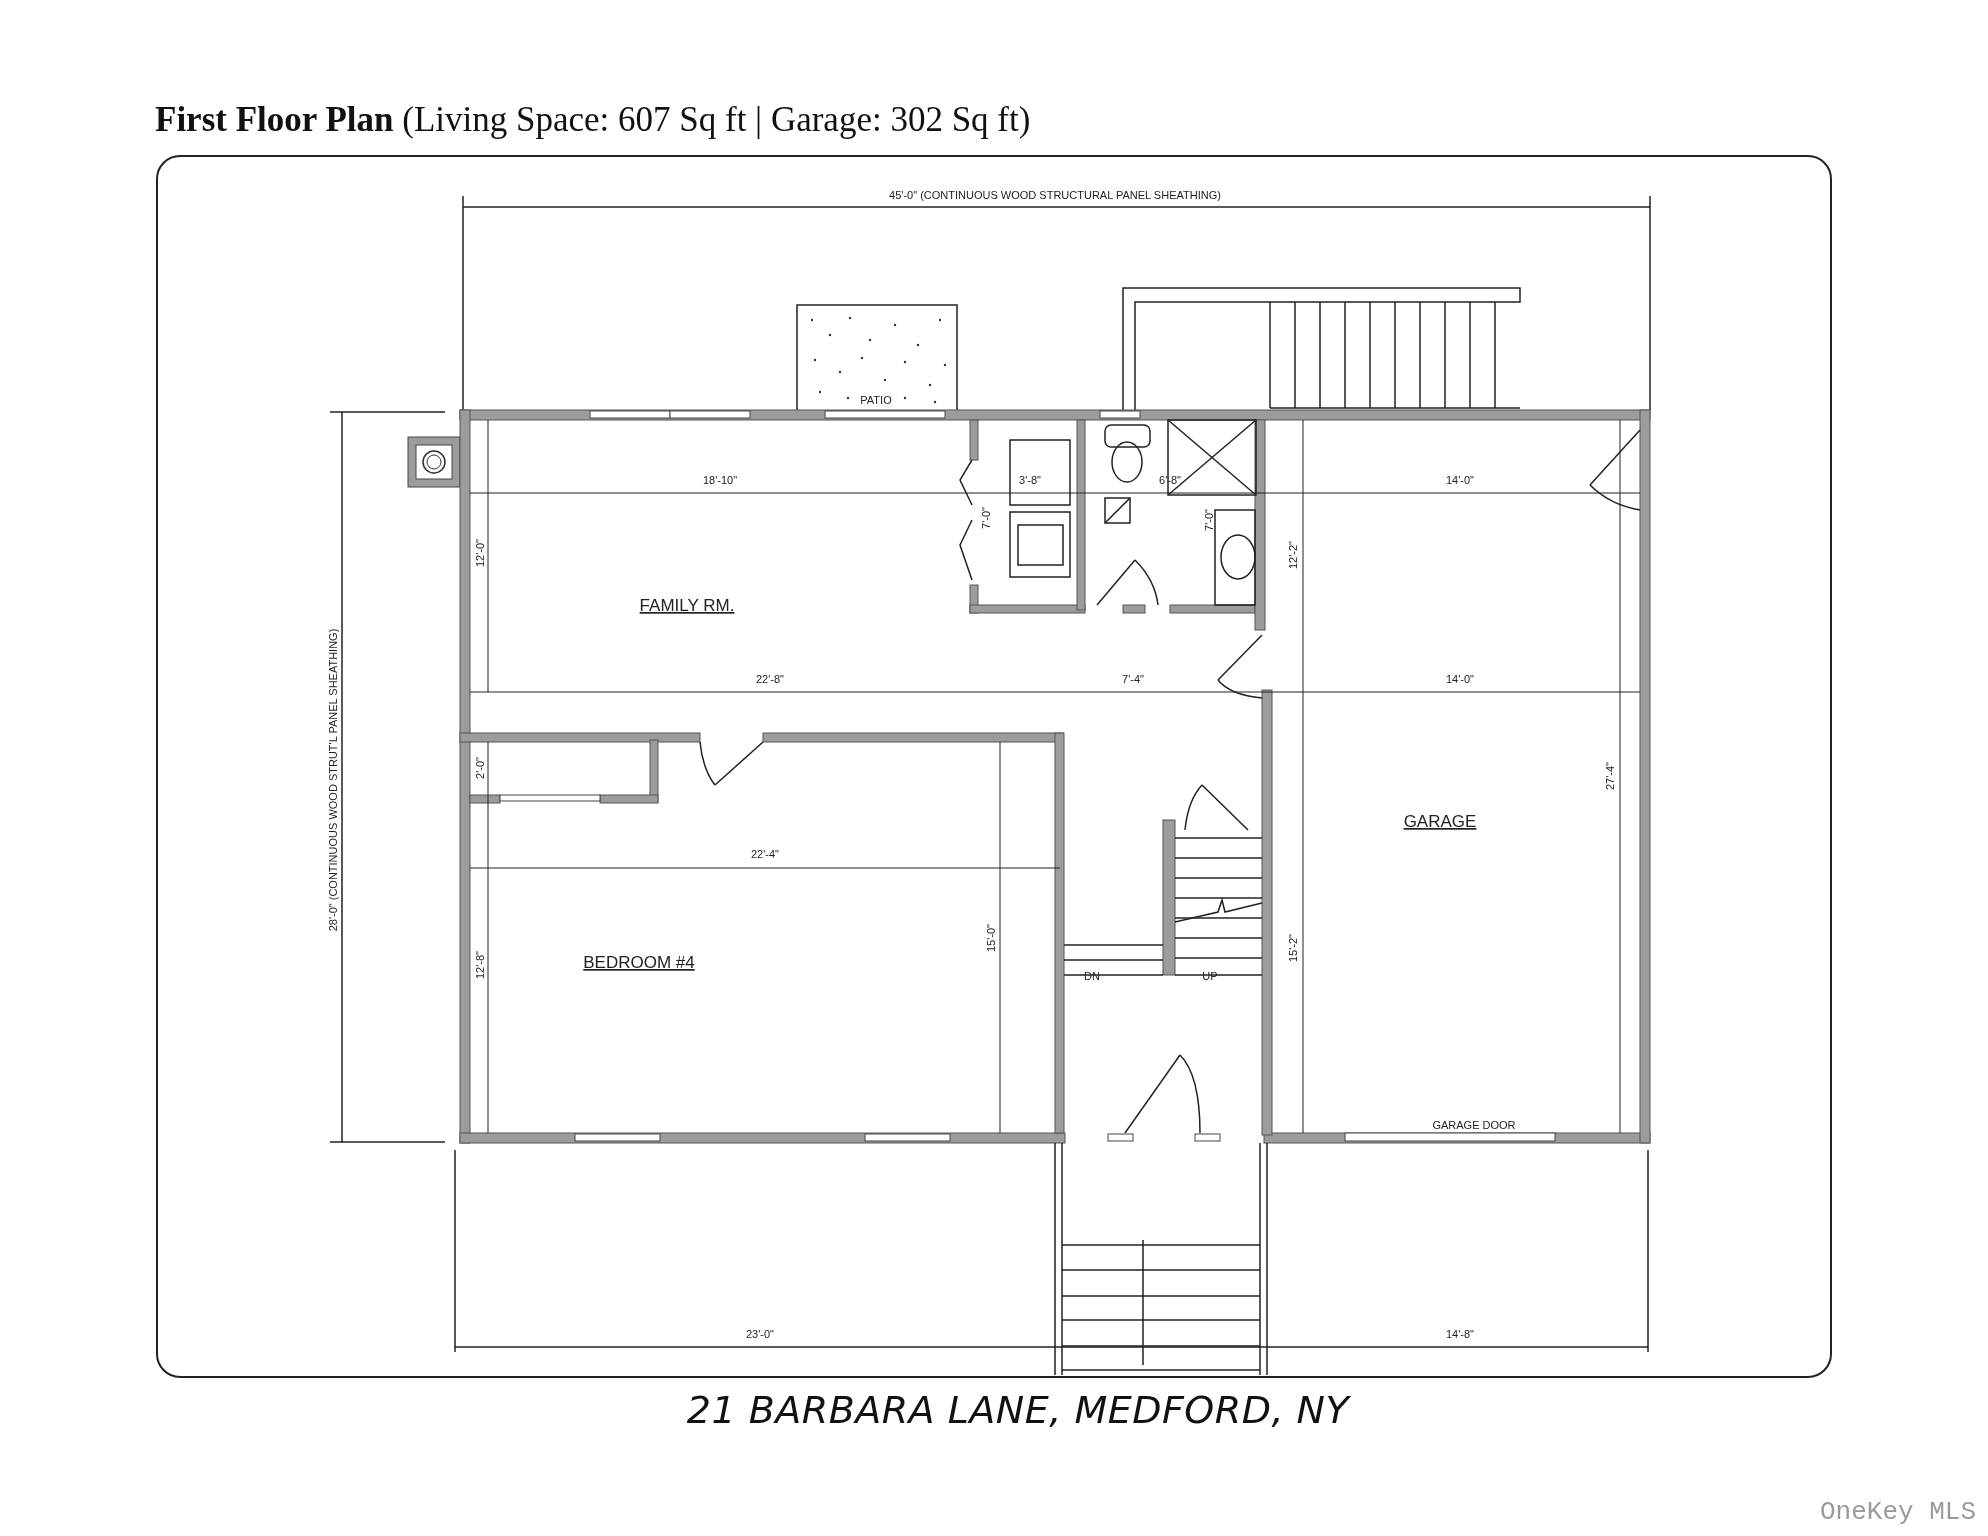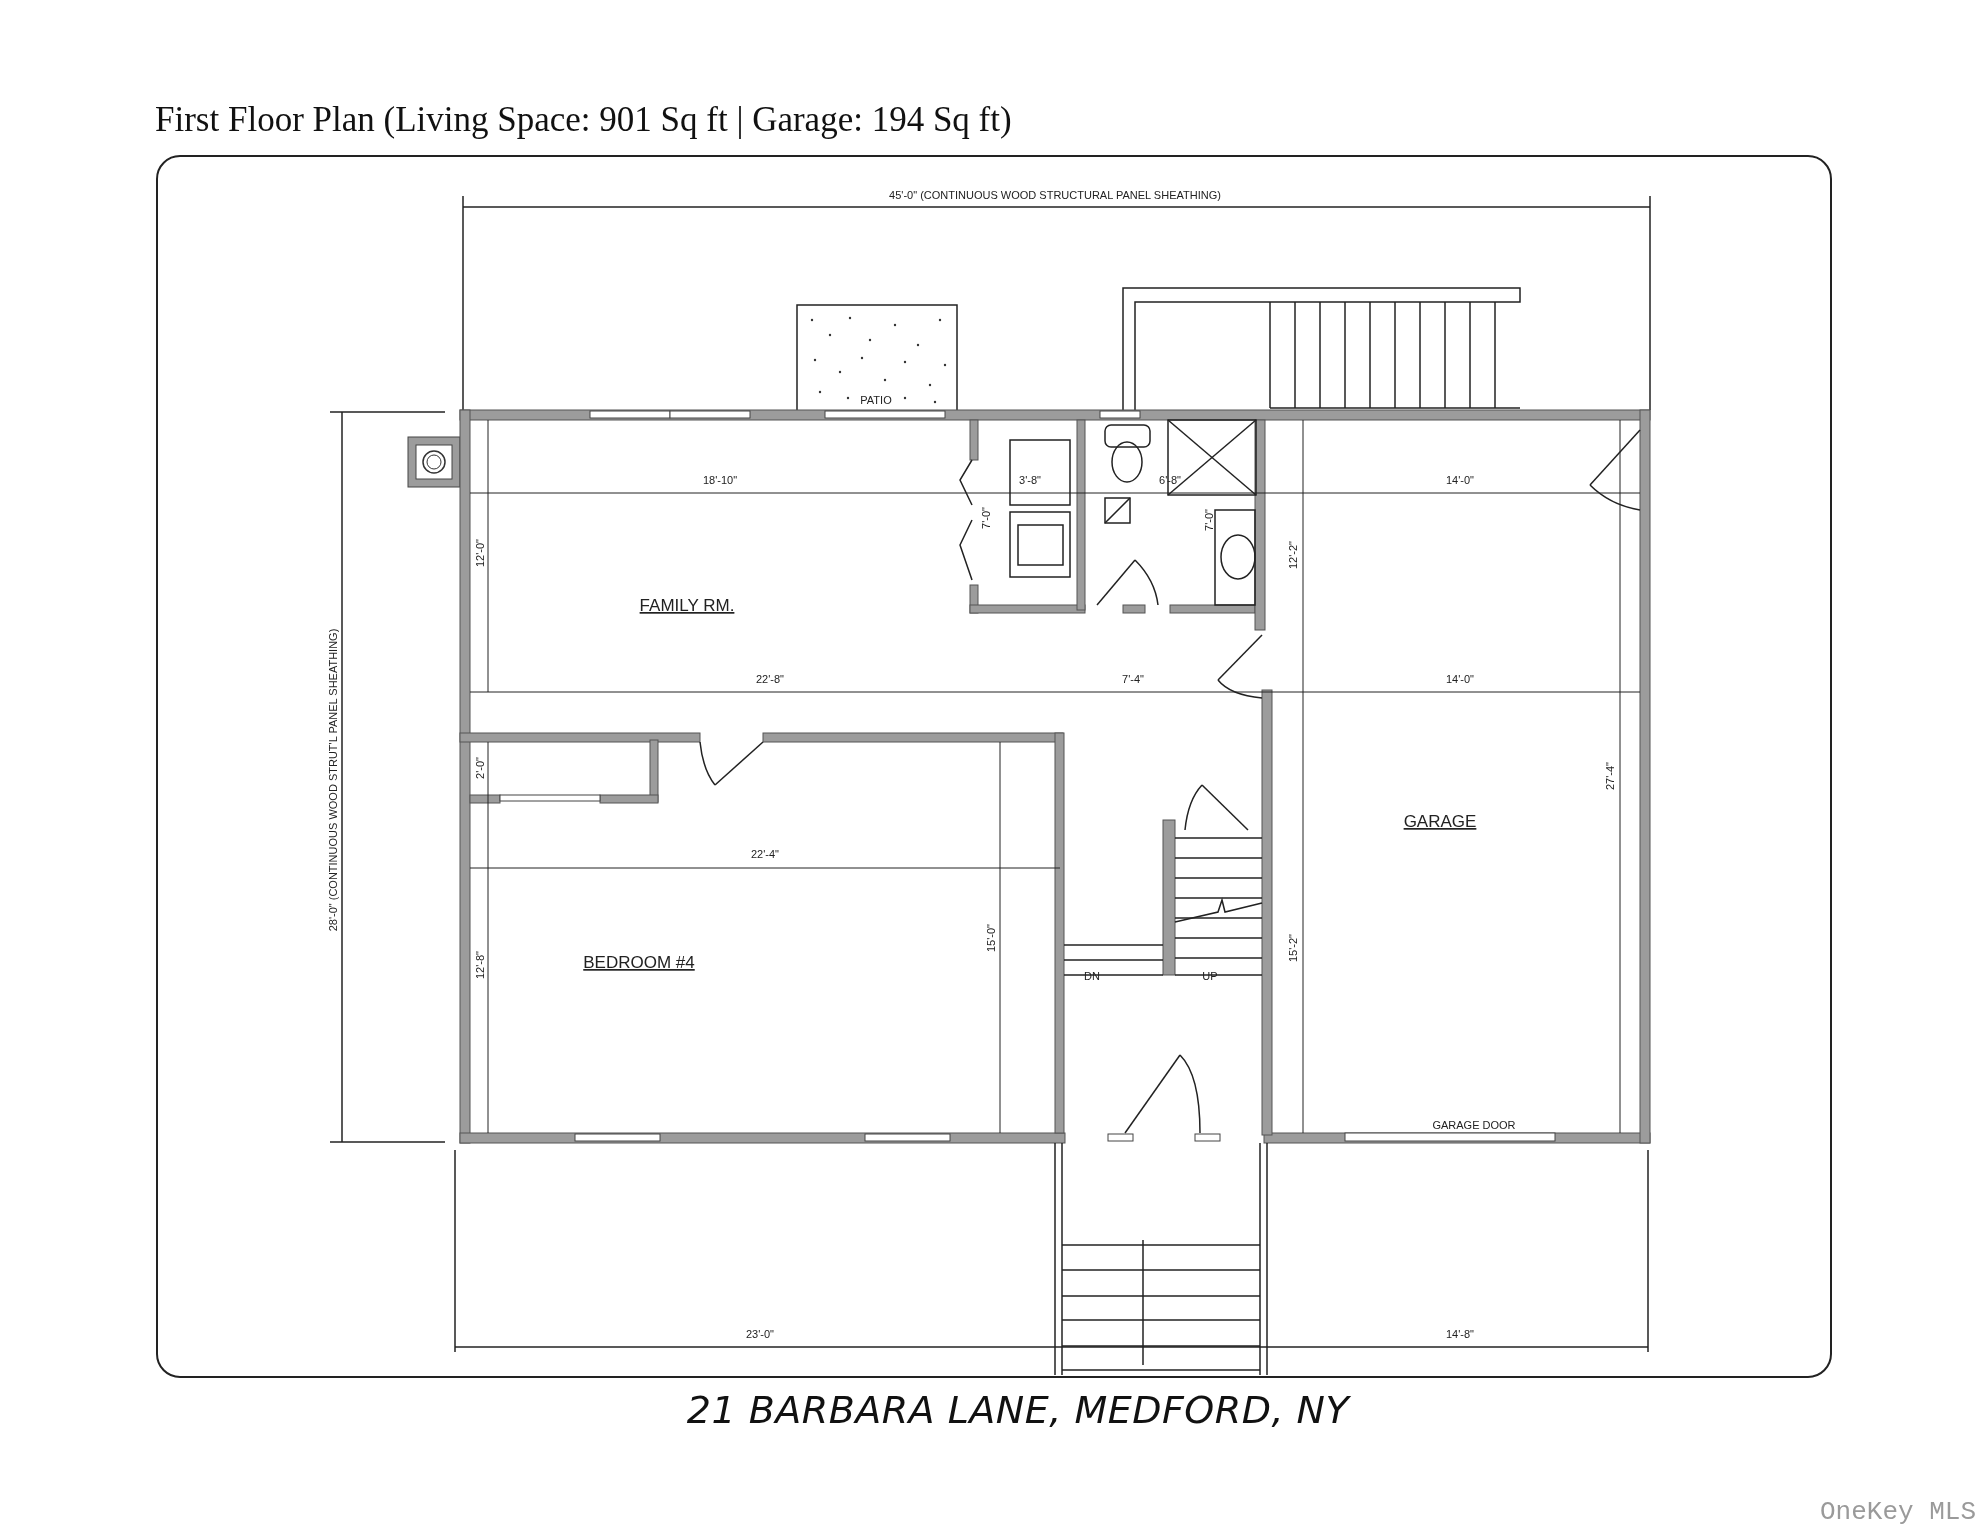--- a/index.html
+++ b/index.html
@@ -1,29 +1,29 @@
 <!DOCTYPE html>
 <html><head>
 <meta charset="utf-8">
 <style>
   html,body{margin:0;padding:0;background:#fff;}
   body{width:1988px;height:1536px;position:relative;overflow:hidden;}
   .title{position:absolute;left:155px;top:100px;font-family:"Liberation Serif","DejaVu Serif",serif;font-size:35px;color:#111;white-space:nowrap;}
-  .title b{font-weight:normal;}
+  .title b{font-weight:bold;}
   .frame{position:absolute;left:156px;top:155px;width:1676px;height:1223px;border:2px solid #222;border-radius:24px;box-sizing:border-box;}
   svg.plan{position:absolute;left:0;top:0;}
   .address{position:absolute;left:0;width:1988px;top:1388px;text-align:center;font-family:"DejaVu Sans","Liberation Sans",sans-serif;font-style:italic;font-size:38px;letter-spacing:0.5px;color:#111;padding-left:24px;}
   .watermark{position:absolute;right:12px;top:1497px;font-family:Liberation Mono, monospace;font-size:26px;color:#9a9a9a;}
   .lbl{font-family:"Liberation Sans Narrow","Liberation Sans",sans-serif;fill:#222;}
 </style>
 </head>
 <body>
 
 <div class="title">
-  <b>First Floor Plan</b><span> (Living Space: 901 Sq ft | Garage: 194 Sq ft)</span>
+  <b>First Floor Plan</b><span> (Living Space: 607 Sq ft | Garage: 302 Sq ft)</span>
 </div>
 
 <div class="frame"></div>
 
 <svg class="plan" width="1988" height="1536" viewBox="0 0 1988 1536">
   <g stroke="#222" stroke-width="1.5" fill="none">
 
     <line x1="463" y1="207" x2="1650" y2="207"></line>
     <line x1="463" y1="196" x2="463" y2="410"></line>
     <line x1="1650" y1="196" x2="1650" y2="410"></line>

